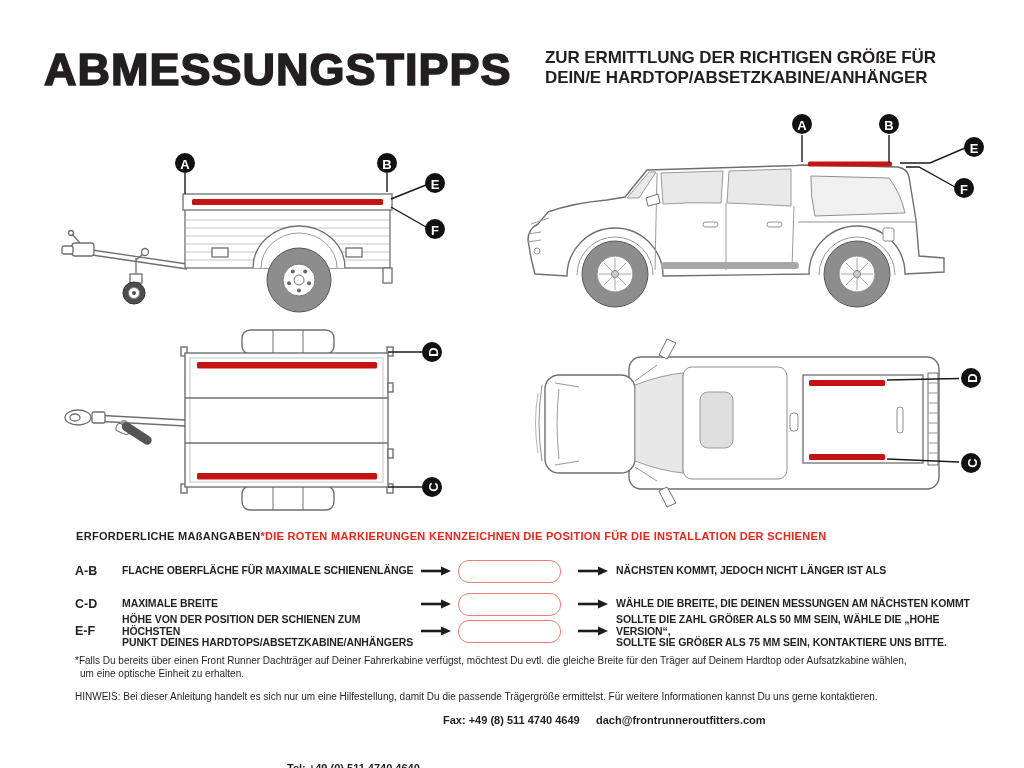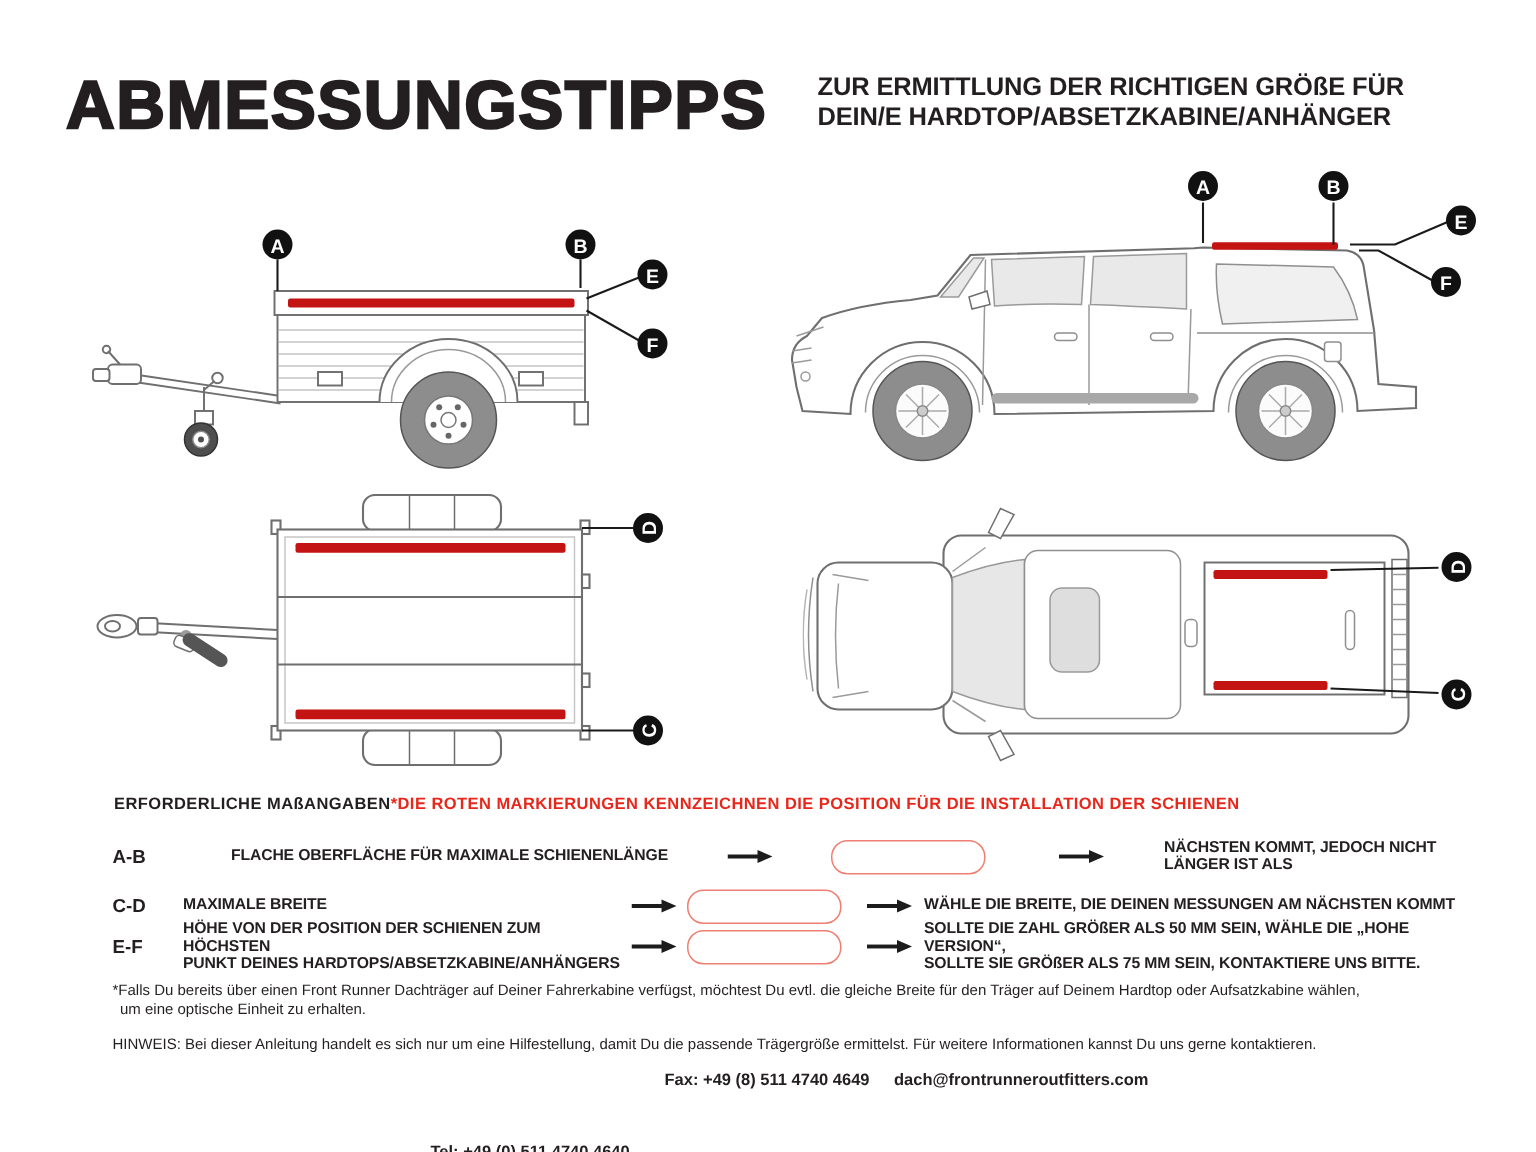--- a/index.html
+++ b/index.html
@@ -283,21 +283,21 @@
           <circle cx="436" cy="130" r="10" fill="#111"></circle>
           <text class="lbl" x="436" y="131" transform="rotate(-90 436 130)">C</text>
         </g>
     </svg>
   </div>
 
   <div class="abs m-head">
     <span>ERFORDERLICHE MAßANGABEN</span><span class="red">*DIE ROTEN MARKIERUNGEN KENNZEICHNEN DIE POSITION FÜR DIE INSTALLATION DER SCHIENEN</span>
   </div>
 
-  <div class="m-row" style="top:556px;height:30px;gap:32px;">
+  <div class="m-row" style="top:556px;height:30px;">
     <div class="m-key">A-B</div>
     <div class="m-desc">
       <div>FLACHE OBERFLÄCHE FÜR MAXIMALE SCHIENENLÄNGE</div>
     </div>
     <div class="arrow-cell">
       <svg width="30" height="10">
           <line x1="0" y1="5" x2="21" y2="5" stroke="#1c1c1c" stroke-width="2.6"></line>
           <polygon points="20,0.6 30,5 20,9.4" fill="#1c1c1c"></polygon>
         </svg>
     </div>

